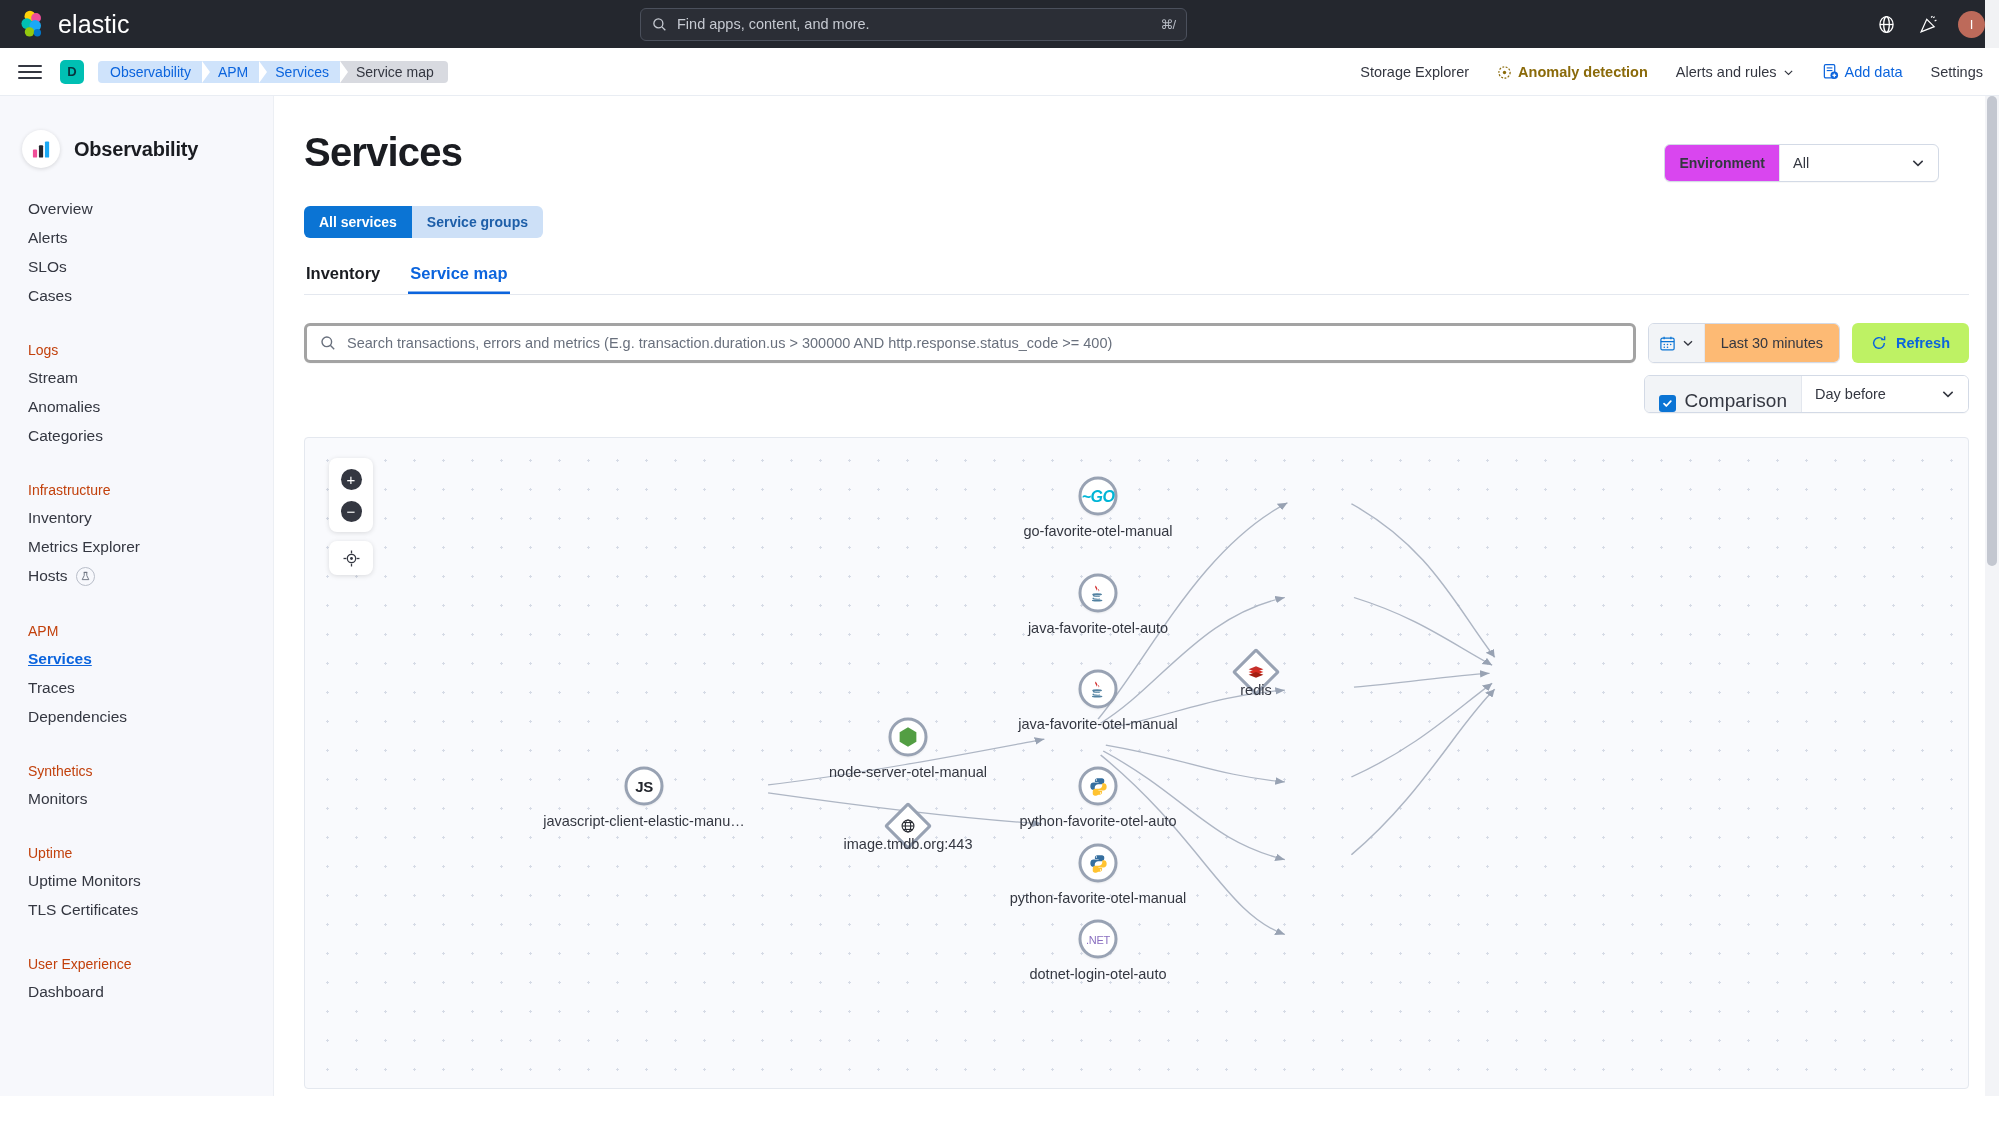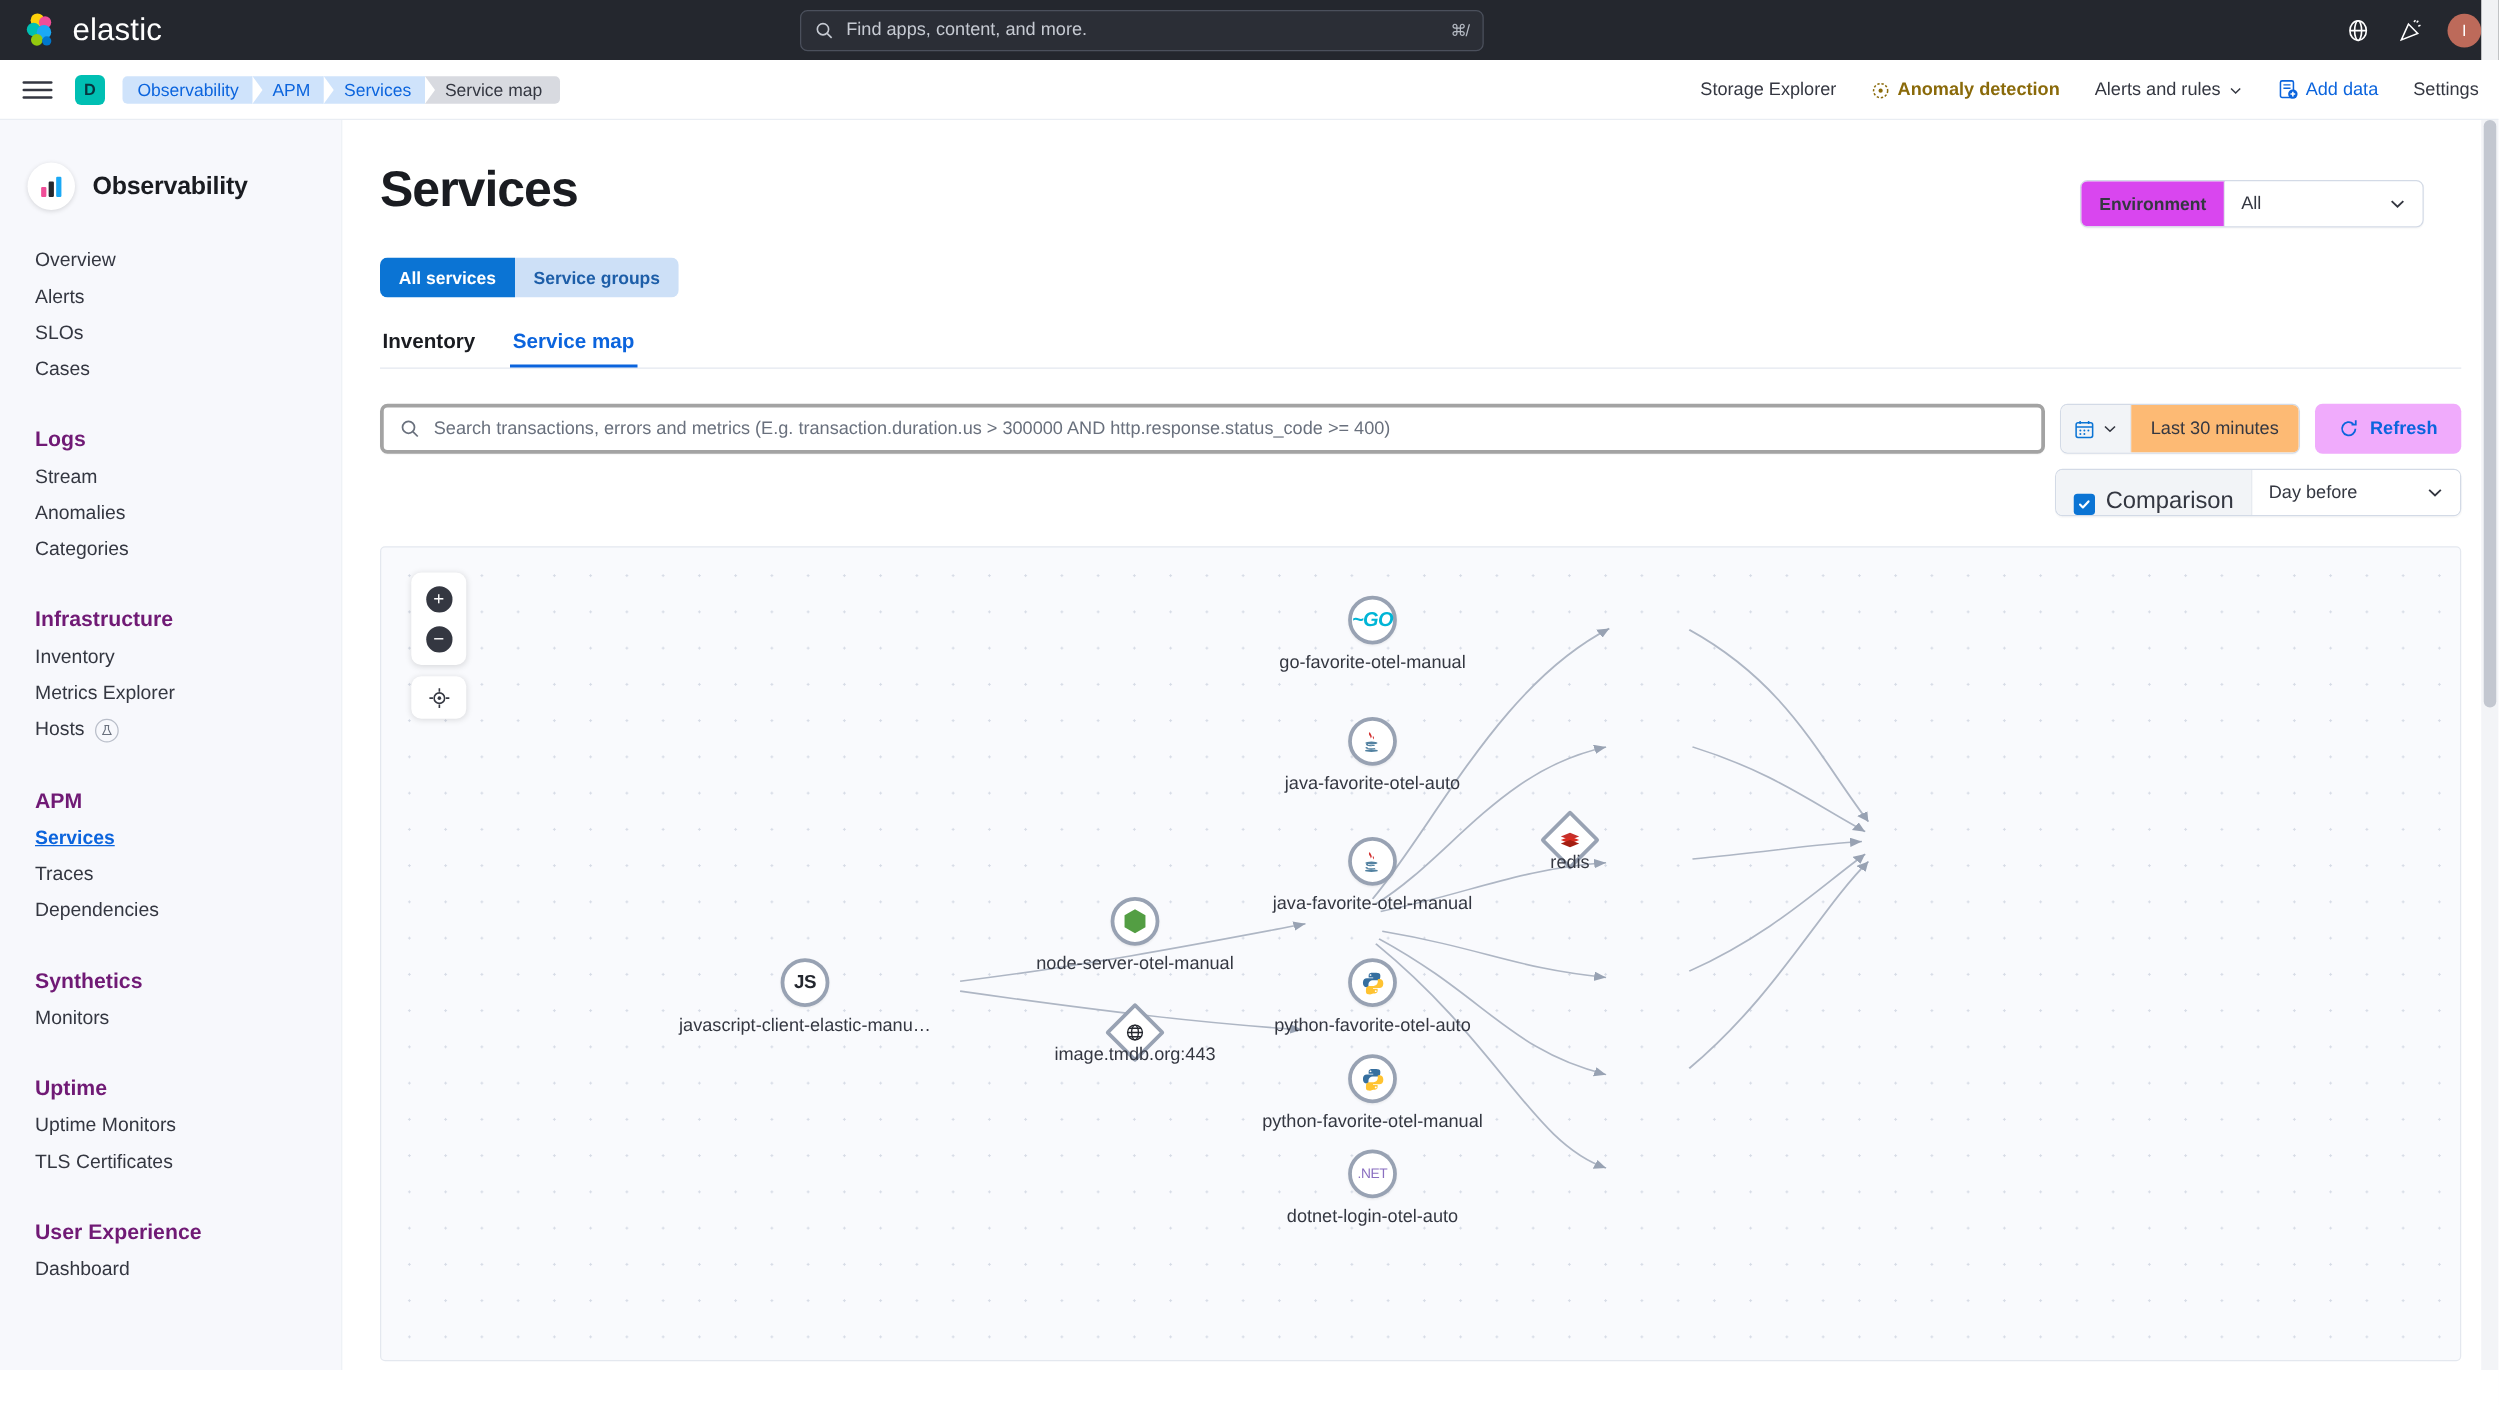--- a/index.html
+++ b/index.html
@@ -98,21 +98,21 @@
     display:flex; align-items:center; justify-content:center;
   }
   .sb-title { font-size: 20px; font-weight: 700; color: #1a1c21; letter-spacing: -.2px; }
   .sb-list { margin-top: 26px; }
   .sb-item {
     font-size: 15.5px; color: #343741; padding: 5.5px 22px 5.5px 28px;
     cursor: pointer; display: flex; align-items: center; gap: 8px;
   }
   .sb-item.active { color: #0b64dd; font-weight: 700; text-decoration: underline; }
   .sb-group {
-    font-size: 17px; font-weight: 700; color: #701a75;
+    font-size: 14px; font-weight: 400; color: #c2410c;
     padding: 5.5px 22px 5.5px 28px; margin-top: 26px;
   }
   .beaker {
     width: 19px; height: 19px; border-radius: 50%; border: 1px solid #b9bec9;
     display: inline-flex; align-items: center; justify-content: center;
     font-size: 10px; color: #69707d;
   }
 
   
   .main { flex: 1; background: #fff; position: relative; overflow: hidden; }
@@ -151,21 +151,21 @@
   .qbar {
     flex: 1; height: 40px; background: #fff; border: 3px solid #a3a3a3; border-radius: 6px;
     display: flex; align-items: center; gap: 11px; padding: 0 13px;
     box-shadow: 0 1px 1px rgba(0,0,0,.03);
   }
   .qbar .ph { color: #69707d; font-size: 14.5px; }
   .date-group { display: flex; height: 40px; border: 1px solid #d3dae6; border-radius: 6px; overflow: hidden; box-shadow: 0 1px 1px rgba(0,0,0,.03); }
   .date-cal { background: #f2f4f7; display:flex; align-items:center; gap: 6px; padding: 0 10px; border-right: 1px solid #e3e7ee; cursor:pointer; }
   .date-val { display:flex; align-items:center; padding: 0 16px; font-size: 14.5px; color: #343741; background:#fdba74; }
   .refresh-btn {
-    height: 40px; background: #f0abfc; color: #0b64dd; font-size: 14.5px; font-weight: 700;
+    height: 40px; background: #bef264; color: #0b64dd; font-size: 14.5px; font-weight: 700;
     display:flex; align-items:center; gap: 9px; padding: 0 19px; border-radius: 6px; cursor:pointer;
   }
   .cmp-row { display:flex; justify-content: flex-end; margin: 12px 30px 0 0; }
   .cmp-group { display:flex; height: 38px; border: 1px solid #d3dae6; border-radius: 6px; overflow: hidden; box-shadow: 0 1px 1px rgba(0,0,0,.03); }
   .cmp-check { background: #f2f4f7; display:flex; align-items:flex-end; gap: 9px; padding: 0 14px; border-right: 1px solid #e3e7ee; font-size:19px; color:#343741; cursor:pointer;}
   .cbox { width: 17px; height: 17px; border-radius: 3px; background: #0b74d4; display:flex; align-items:center; justify-content:center; }
   .cmp-val { display:flex; align-items:center; justify-content: space-between; padding: 0 13px; width: 166px; font-size: 14.5px; color:#343741; background:#fff; }
 
   
   .map-wrap {

